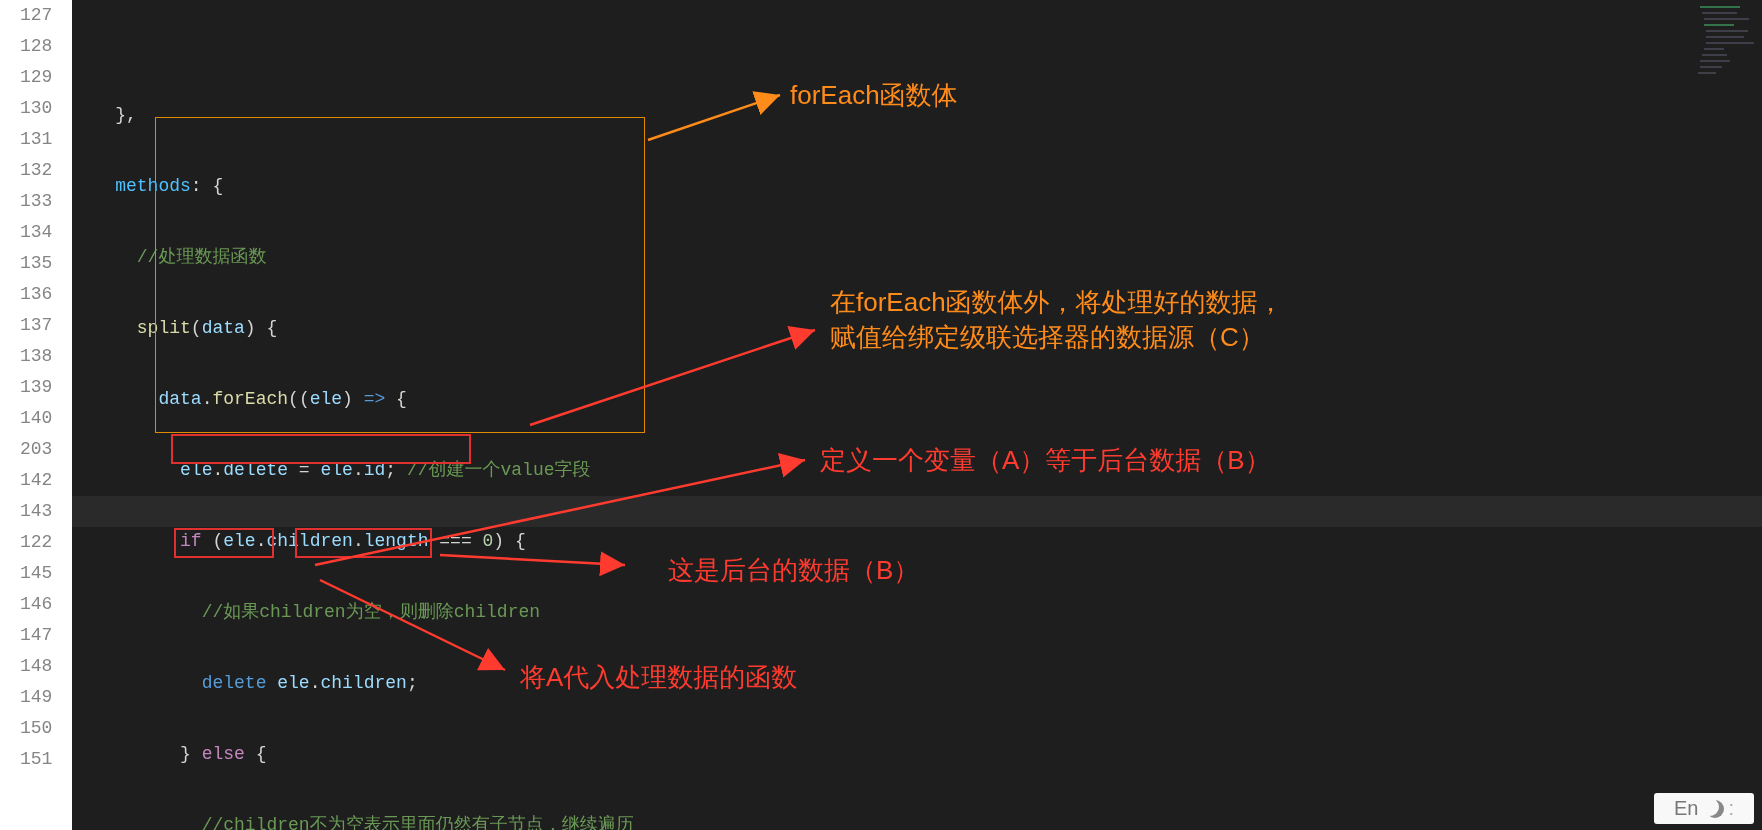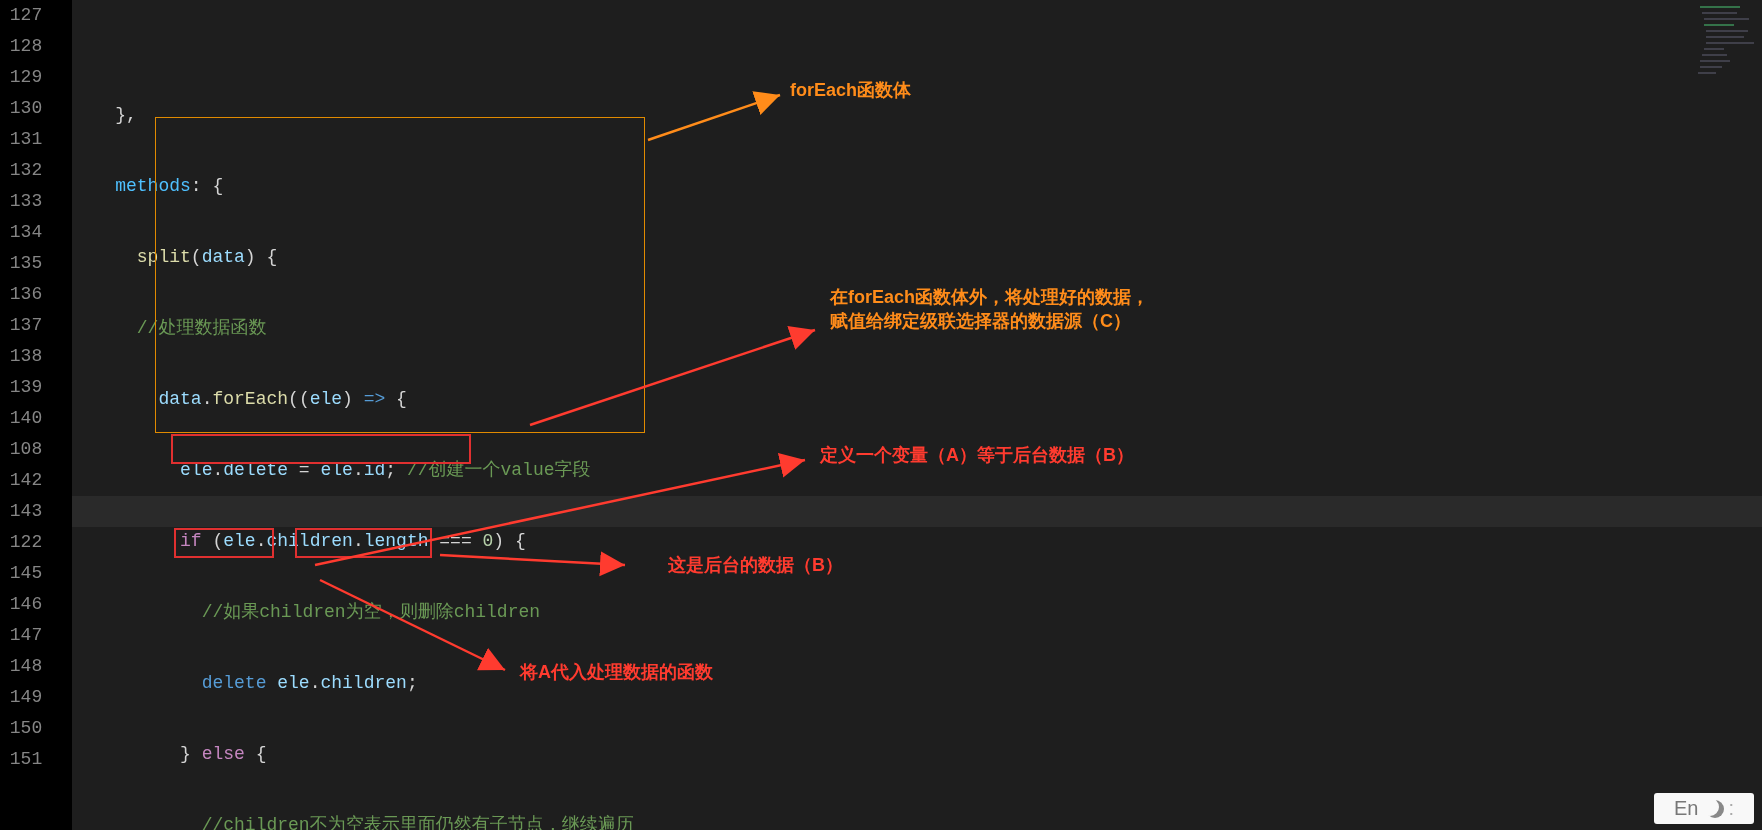--- a/index.html
+++ b/index.html
@@ -12,26 +12,27 @@
     height: 830px;
     overflow: hidden;
     position: relative;
   }
   .editor {
     display: flex;
     height: 100%;
   }
   .gutter {
     width: 72px;
-    background: #000000;
+    background: #ffffff;
     color: #858585;
-    text-align: center;
+    text-align: left;
     padding-right: 20px;
     user-select: none;
     flex-shrink: 0;
+    padding-left: 20px;
   }
   .gutter div { height: 31px; line-height: 31px; }
   .code {
     flex: 1;
     position: relative;
     white-space: pre;
     padding-left: 0;
   }
   .line { height: 31px; line-height: 31px; }
   .c-purple { color: #c586c0; }     
@@ -65,25 +66,24 @@
     position: absolute;
     border: 2px solid #e03030;
     pointer-events: none;
     z-index: 3;
   }
 
   
   .annot {
     position: absolute;
     font-family: "Microsoft YaHei", "PingFang SC", sans-serif;
-    font-size: 18px;
+    font-size: 26px;
     pointer-events: none;
     z-index: 5;
     white-space: nowrap;
-    font-weight: bold;
   }
   .annot.orange { color: #ff8c1a; }
   .annot.red { color: #ff3b2f; }
 
   svg.overlay {
     position: absolute;
     left: 0; top: 0;
     width: 1762px;
     height: 830px;
     pointer-events: none;
@@ -131,41 +131,41 @@
     <div>131</div>
     <div>132</div>
     <div>133</div>
     <div>134</div>
     <div>135</div>
     <div>136</div>
     <div>137</div>
     <div>138</div>
     <div>139</div>
     <div>140</div>
-    <div>108</div>
+    <div>203</div>
     <div>142</div>
     <div>143</div>
     <div>122</div>
     <div>145</div>
     <div>146</div>
     <div>147</div>
     <div>148</div>
     <div>149</div>
     <div>150</div>
     <div>151</div>
   </div>
 
   <div class="code">
 
     <div class="currline-bg" style="top:496px;"></div>
 
     <div class="line">    <span class="c-punct">},</span></div>
     <div class="line">    <span class="c-cyan">methods</span><span class="c-punct">: {</span></div>
+    <div class="line">      <span class="c-green">//处理数据函数</span></div>
     <div class="line">      <span class="c-func">split</span><span class="c-punct">(</span><span class="c-var">data</span><span class="c-punct">) {</span></div>
-    <div class="line">      <span class="c-green">//处理数据函数</span></div>
     <div class="line">        <span class="c-var">data</span><span class="c-punct">.</span><span class="c-func">forEach</span><span class="c-punct">((</span><span class="c-var">ele</span><span class="c-punct">) </span><span class="c-blue">=&gt;</span><span class="c-punct"> {</span></div>
     <div class="line">          <span class="c-var">ele</span><span class="c-punct">.</span><span class="c-prop">delete</span><span class="c-punct"> = </span><span class="c-var">ele</span><span class="c-punct">.</span><span class="c-prop">id</span><span class="c-punct">; </span><span class="c-green">//创建一个value字段</span></div>
     <div class="line">          <span class="c-purple">if</span><span class="c-punct"> (</span><span class="c-var">ele</span><span class="c-punct">.</span><span class="c-prop">children</span><span class="c-punct">.</span><span class="c-prop">length</span><span class="c-punct"> === </span><span class="c-num">0</span><span class="c-punct">) {</span></div>
     <div class="line">            <span class="c-green">//如果children为空，则删除children</span></div>
     <div class="line">            <span class="c-blue">delete</span><span class="c-punct"> </span><span class="c-var">ele</span><span class="c-punct">.</span><span class="c-prop">children</span><span class="c-punct">;</span></div>
     <div class="line">          <span class="c-punct">} </span><span class="c-purple">else</span><span class="c-punct"> {</span></div>
     <div class="line">            <span class="c-green">//children不为空表示里面仍然有子节点，继续遍历</span></div>
     
     
     

